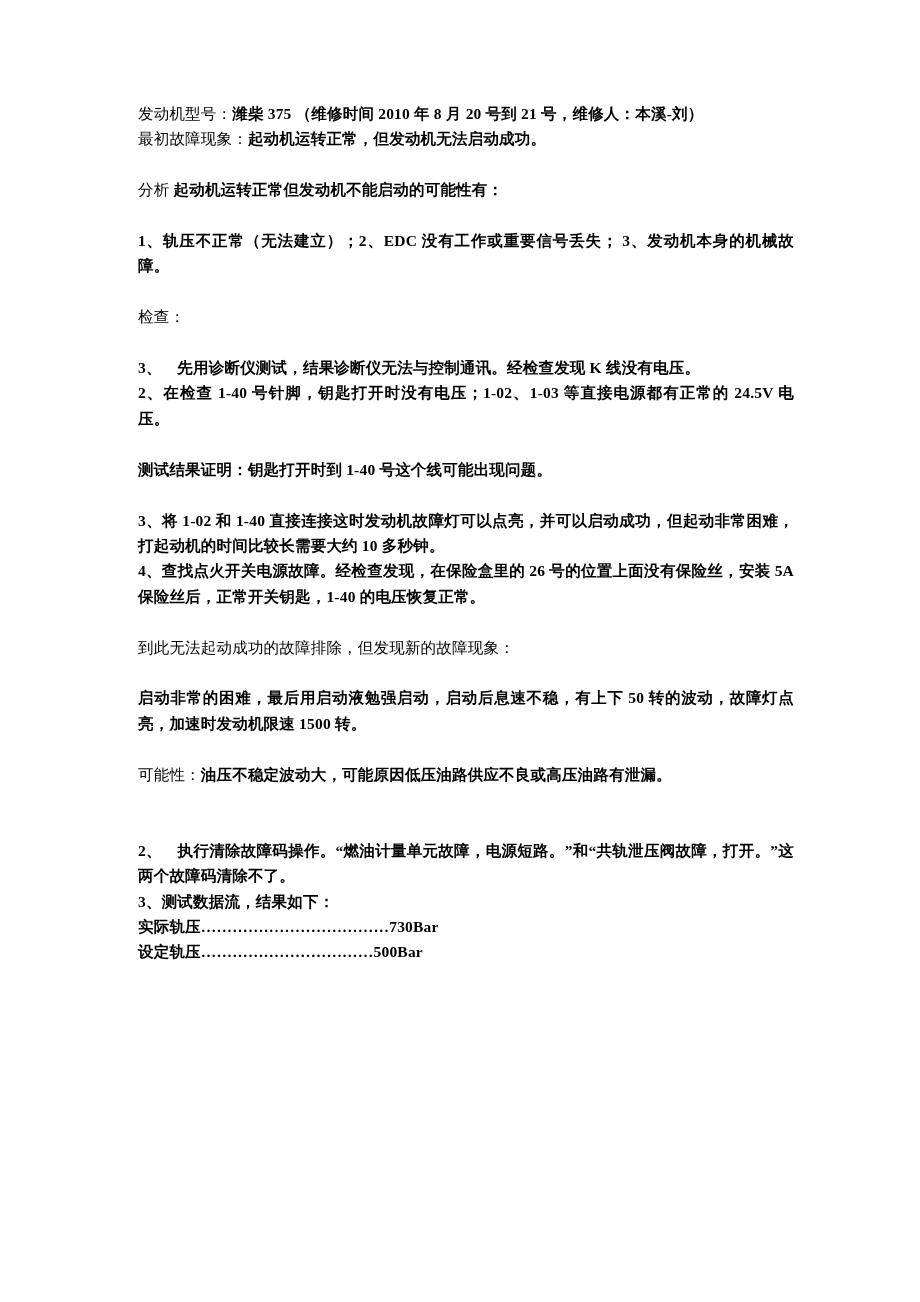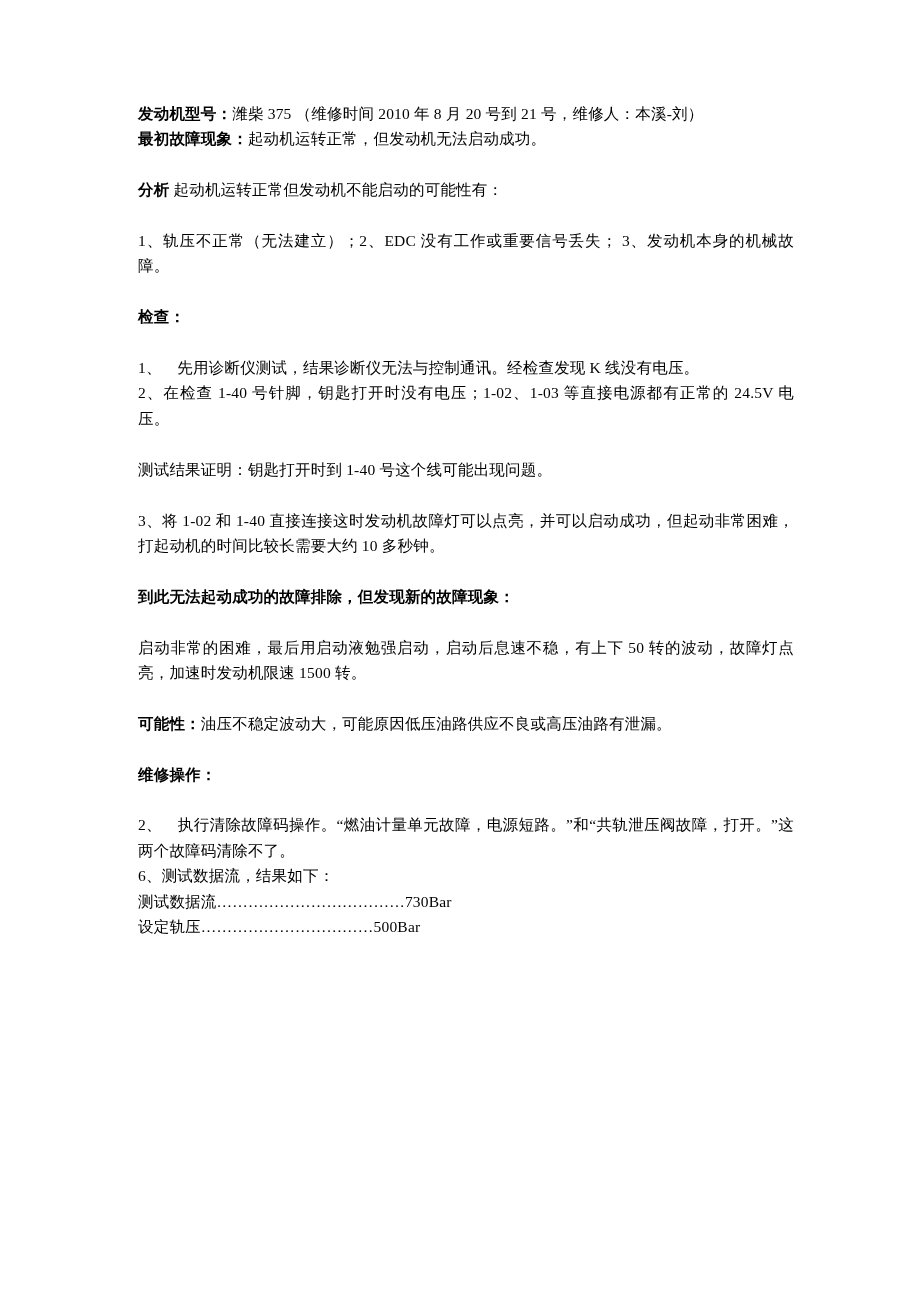--- a/index.html
+++ b/index.html
@@ -33,54 +33,54 @@
     letter-spacing: 0.2px;
   }
   .para {
     margin: 0;
     padding: 0;
   }
   .para.blank {
     
   }
   .run {
-    font-weight: normal;
+    font-weight: bold;
   }
   .run.bold {
-    font-weight: bold;
+    font-weight: normal;
   }
 </style>
 </head>
 <body>
 
 <div class="page">
   <div class="doc-body">
       <div class="para"><span class="run bold">发动机型号：</span><span class="run">潍柴 375 （维修时间 2010 年 8 月 20 号到 21 号，维修人：本溪-刘）</span></div>
       <div class="para"><span class="run bold">最初故障现象：</span><span class="run">起动机运转正常，但发动机无法启动成功。</span></div>
       <div class="para blank">&nbsp;</div>
       <div class="para"><span class="run bold">分析</span><span class="run"> 起动机运转正常但发动机不能启动的可能性有：</span></div>
       <div class="para blank">&nbsp;</div>
       <div class="para"><span class="run">1、轨压不正常（无法建立）；2、EDC 没有工作或重要信号丢失； 3、发动机本身的机械故障。</span></div>
       <div class="para blank">&nbsp;</div>
       <div class="para"><span class="run bold">检查：</span></div>
       <div class="para blank">&nbsp;</div>
-      <div class="para"><span class="run">1、　先用诊断仪测试，结果诊断仪无法与控制通讯。经检查发现 K 线没有电压。</span></div>
+      <div class="para"><span class="run">3、　先用诊断仪测试，结果诊断仪无法与控制通讯。经检查发现 K 线没有电压。</span></div>
       <div class="para"><span class="run">2、在检查 1-40 号针脚，钥匙打开时没有电压；1-02、1-03 等直接电源都有正常的 24.5V 电压。</span></div>
       <div class="para blank">&nbsp;</div>
       <div class="para"><span class="run">测试结果证明：钥匙打开时到 1-40 号这个线可能出现问题。</span></div>
       <div class="para blank">&nbsp;</div>
       <div class="para"><span class="run">3、将 1-02 和 1-40 直接连接这时发动机故障灯可以点亮，并可以启动成功，但起动非常困难，打起动机的时间比较长需要大约 10 多秒钟。</span></div>
+      <div class="para"><span class="run">4、查找点火开关电源故障。经检查发现，在保险盒里的 26 号的位置上面没有保险丝，安装 5A 保险丝后，正常开关钥匙，1-40 的电压恢复正常。</span></div>
       <div class="para blank">&nbsp;</div>
       <div class="para"><span class="run bold">到此无法起动成功的故障排除，但发现新的故障现象：</span></div>
       <div class="para blank">&nbsp;</div>
       <div class="para"><span class="run">启动非常的困难，最后用启动液勉强启动，启动后息速不稳，有上下 50 转的波动，故障灯点亮，加速时发动机限速 1500 转。</span></div>
       <div class="para blank">&nbsp;</div>
       <div class="para"><span class="run bold">可能性：</span><span class="run">油压不稳定波动大，可能原因低压油路供应不良或高压油路有泄漏。</span></div>
       <div class="para blank">&nbsp;</div>
-      <div class="para"><span class="run bold">维修操作：</span></div>
       <div class="para blank">&nbsp;</div>
       <div class="para"><span class="run">2、　执行清除故障码操作。“燃油计量单元故障，电源短路。”和“共轨泄压阀故障，打开。”这两个故障码清除不了。</span></div>
-      <div class="para"><span class="run">6、测试数据流，结果如下：</span></div>
-      <div class="para"><span class="run">测试数据流………………………………730Bar</span></div>
+      <div class="para"><span class="run">3、测试数据流，结果如下：</span></div>
+      <div class="para"><span class="run">实际轨压………………………………730Bar</span></div>
       <div class="para"><span class="run">设定轨压……………………………500Bar</span></div>
       <div class="para blank">&nbsp;</div>
     </div>
 </div>
 
 </body></html>

